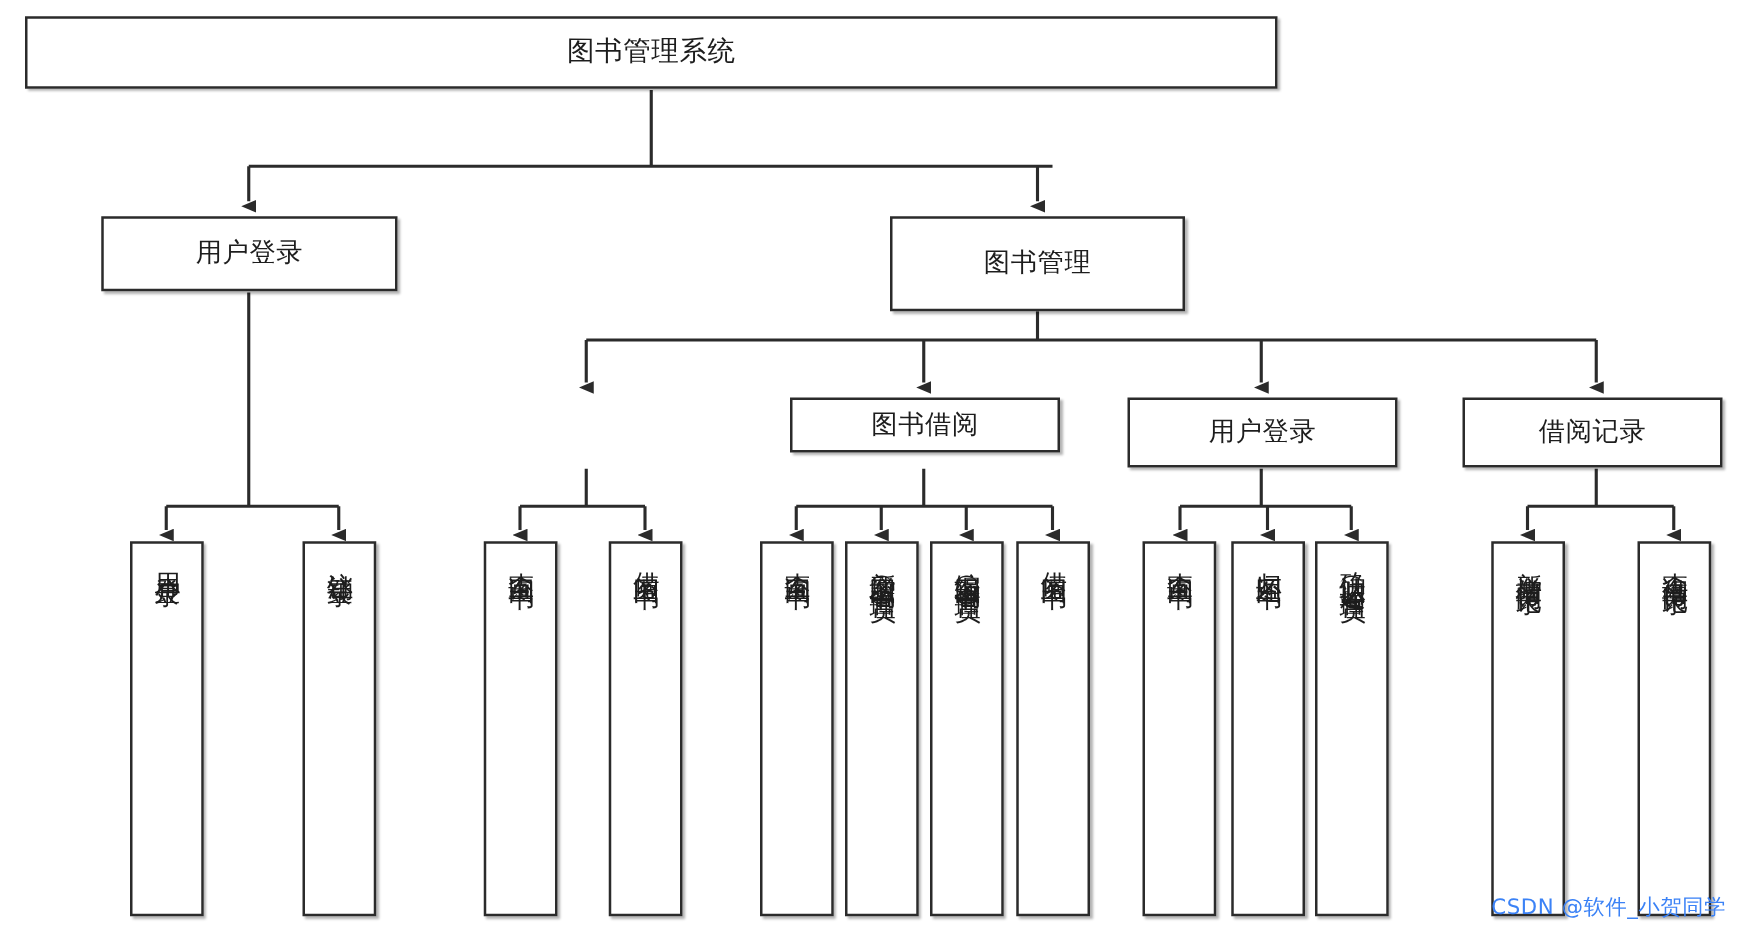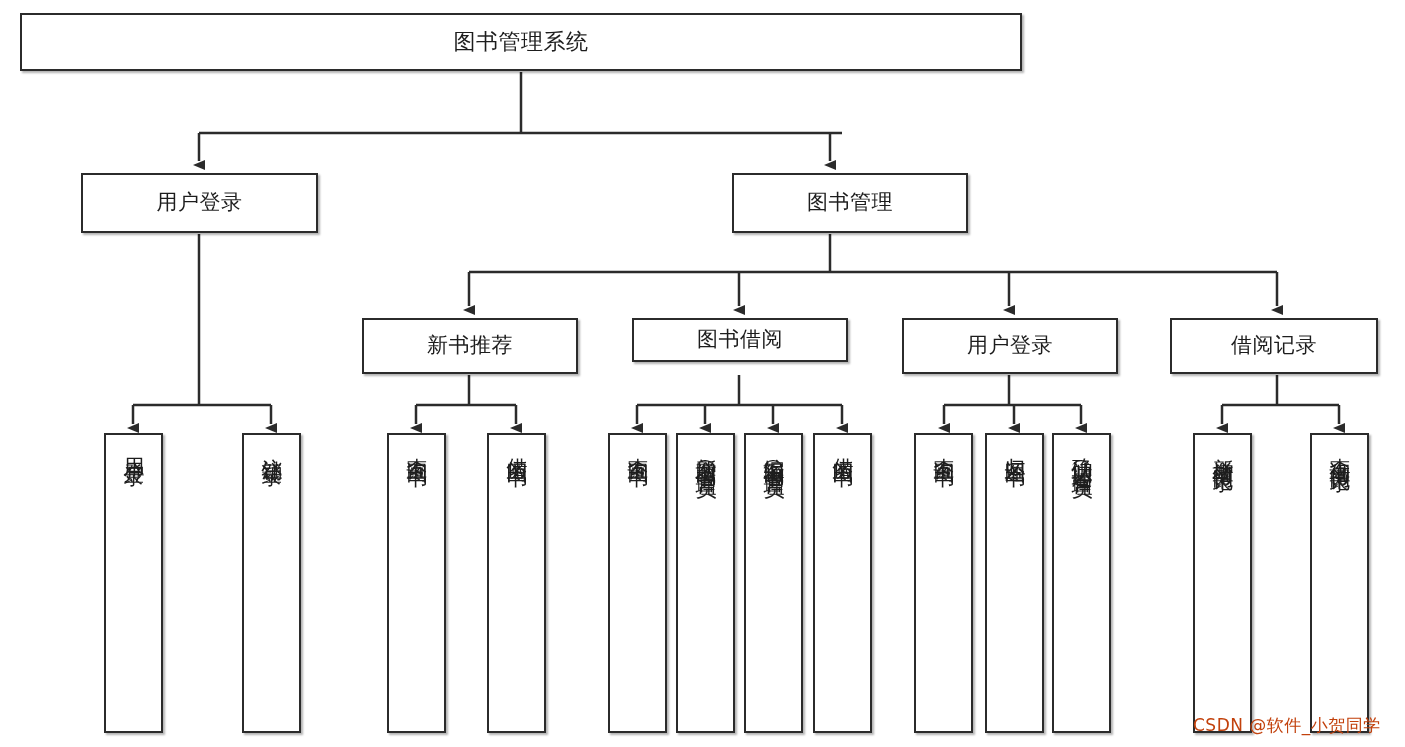--- a/index.html
+++ b/index.html
@@ -56,21 +56,21 @@
   }
   .node.v .label {
     writing-mode: vertical-rl;
     text-orientation: upright;
     font-size: 21px;
     line-height: 1.0;
     letter-spacing: 3px;
   }
   .watermark {
     position: absolute;
-    color: #c2410c;
+    color: #3b82f6;
     font-size: 17px;
     letter-spacing: 0.5px;
     white-space: nowrap;
     z-index: 3;
     font-family: "DejaVu Sans", "Liberation Sans", sans-serif;
   }
 </style>
 </head>
 <body>
 
@@ -126,27 +126,24 @@
     </g>
   </svg>
 
   <div class="node root h" style="left:20px; top:13px; width:1002px; height:58px;">
     <span class="label">图书管理系统</span>
   </div>
 
   <div class="node h" style="left:81px; top:173px; width:237px; height:60px;">
     <span class="label">用户登录</span>
   </div>
-  <div class="node h" style="left:732px; top:173px; width:236px; height:60px;">
+  <div class="node h" style="left:712px; top:173px; width:236px; height:76px;">
     <span class="label">图书管理</span>
   </div>
 
-  <div class="node h" style="left:362px; top:318px; width:216px; height:56px;">
-    <span class="label">新书推荐</span>
-  </div>
   <div class="node h" style="left:632px; top:318px; width:216px; height:44px;">
     <span class="label">图书借阅</span>
   </div>
   <div class="node h" style="left:902px; top:318px; width:216px; height:56px;">
     <span class="label">用户登录</span>
   </div>
   <div class="node h" style="left:1170px; top:318px; width:208px; height:56px;">
     <span class="label">借阅记录</span>
   </div>
 

